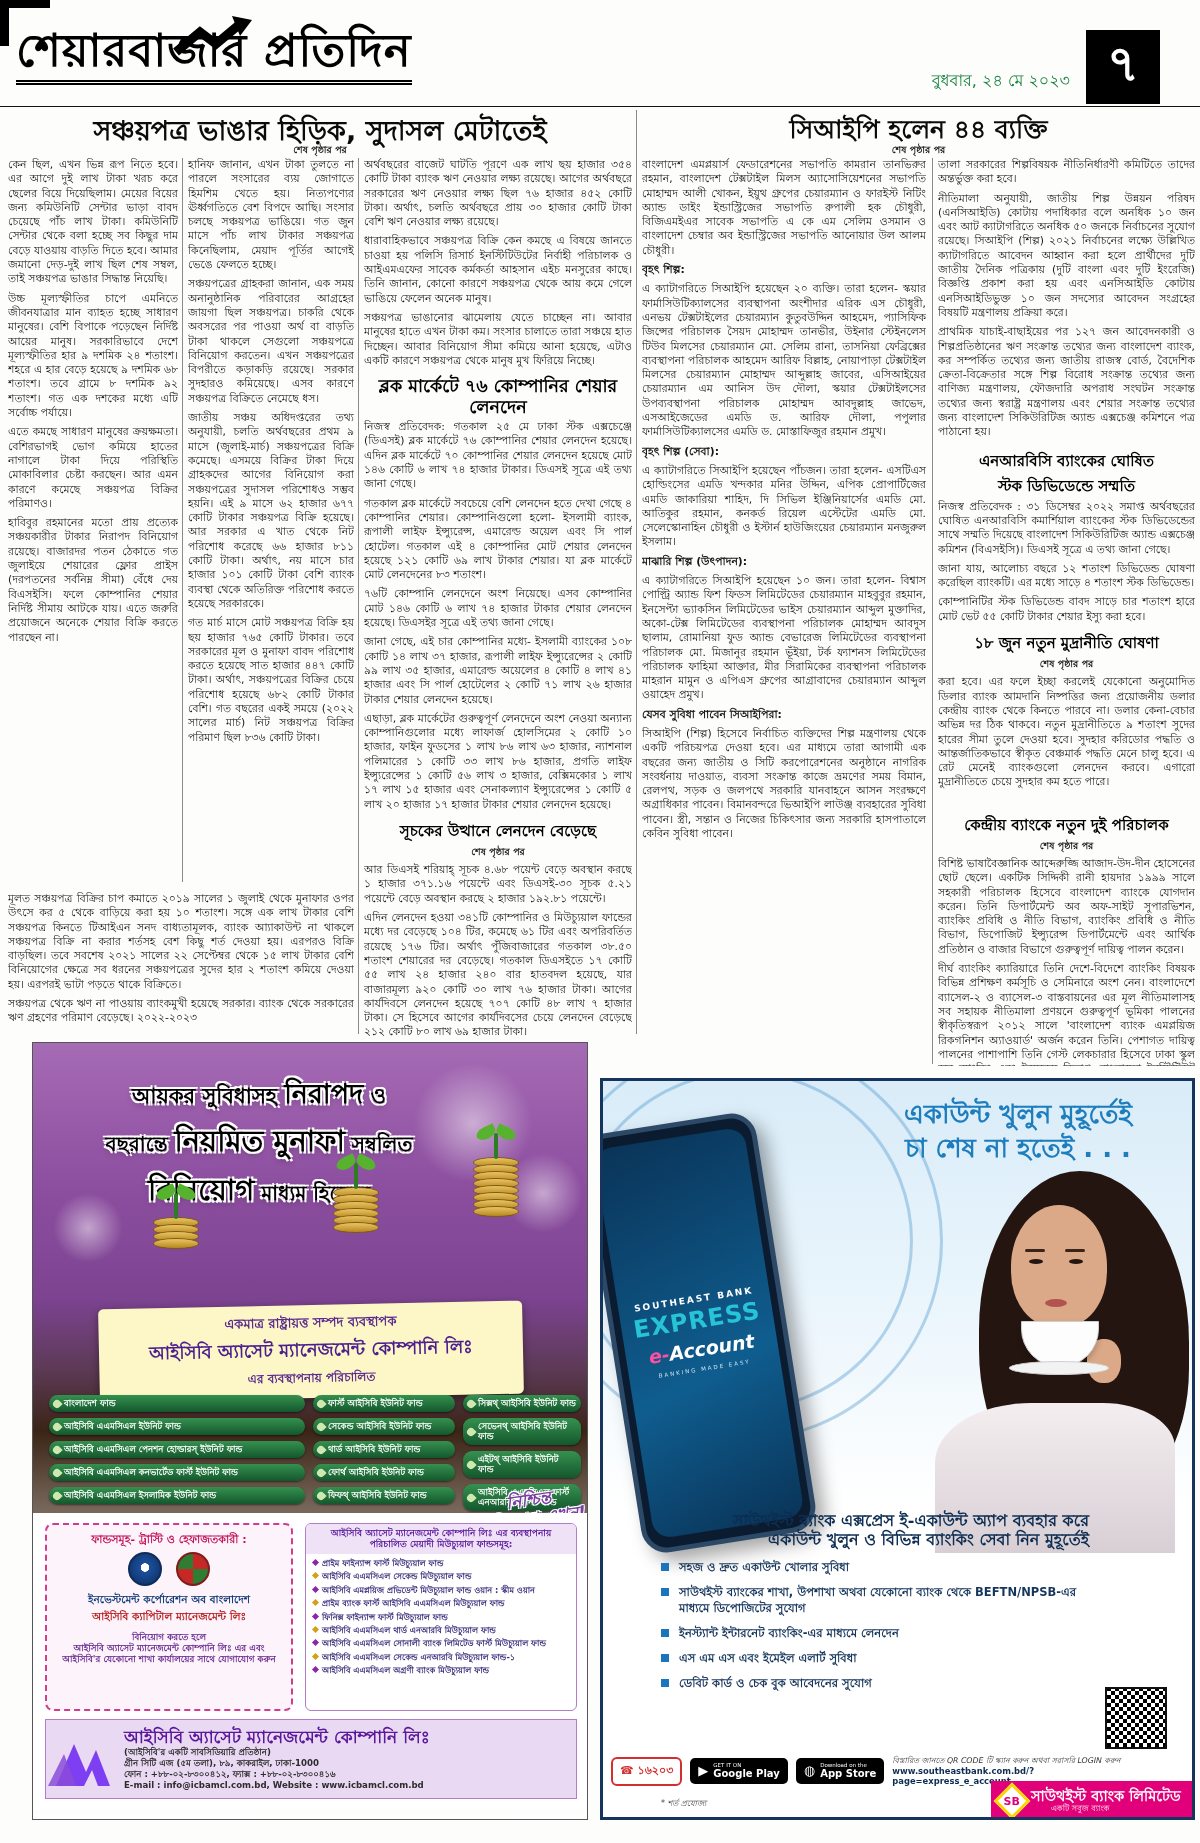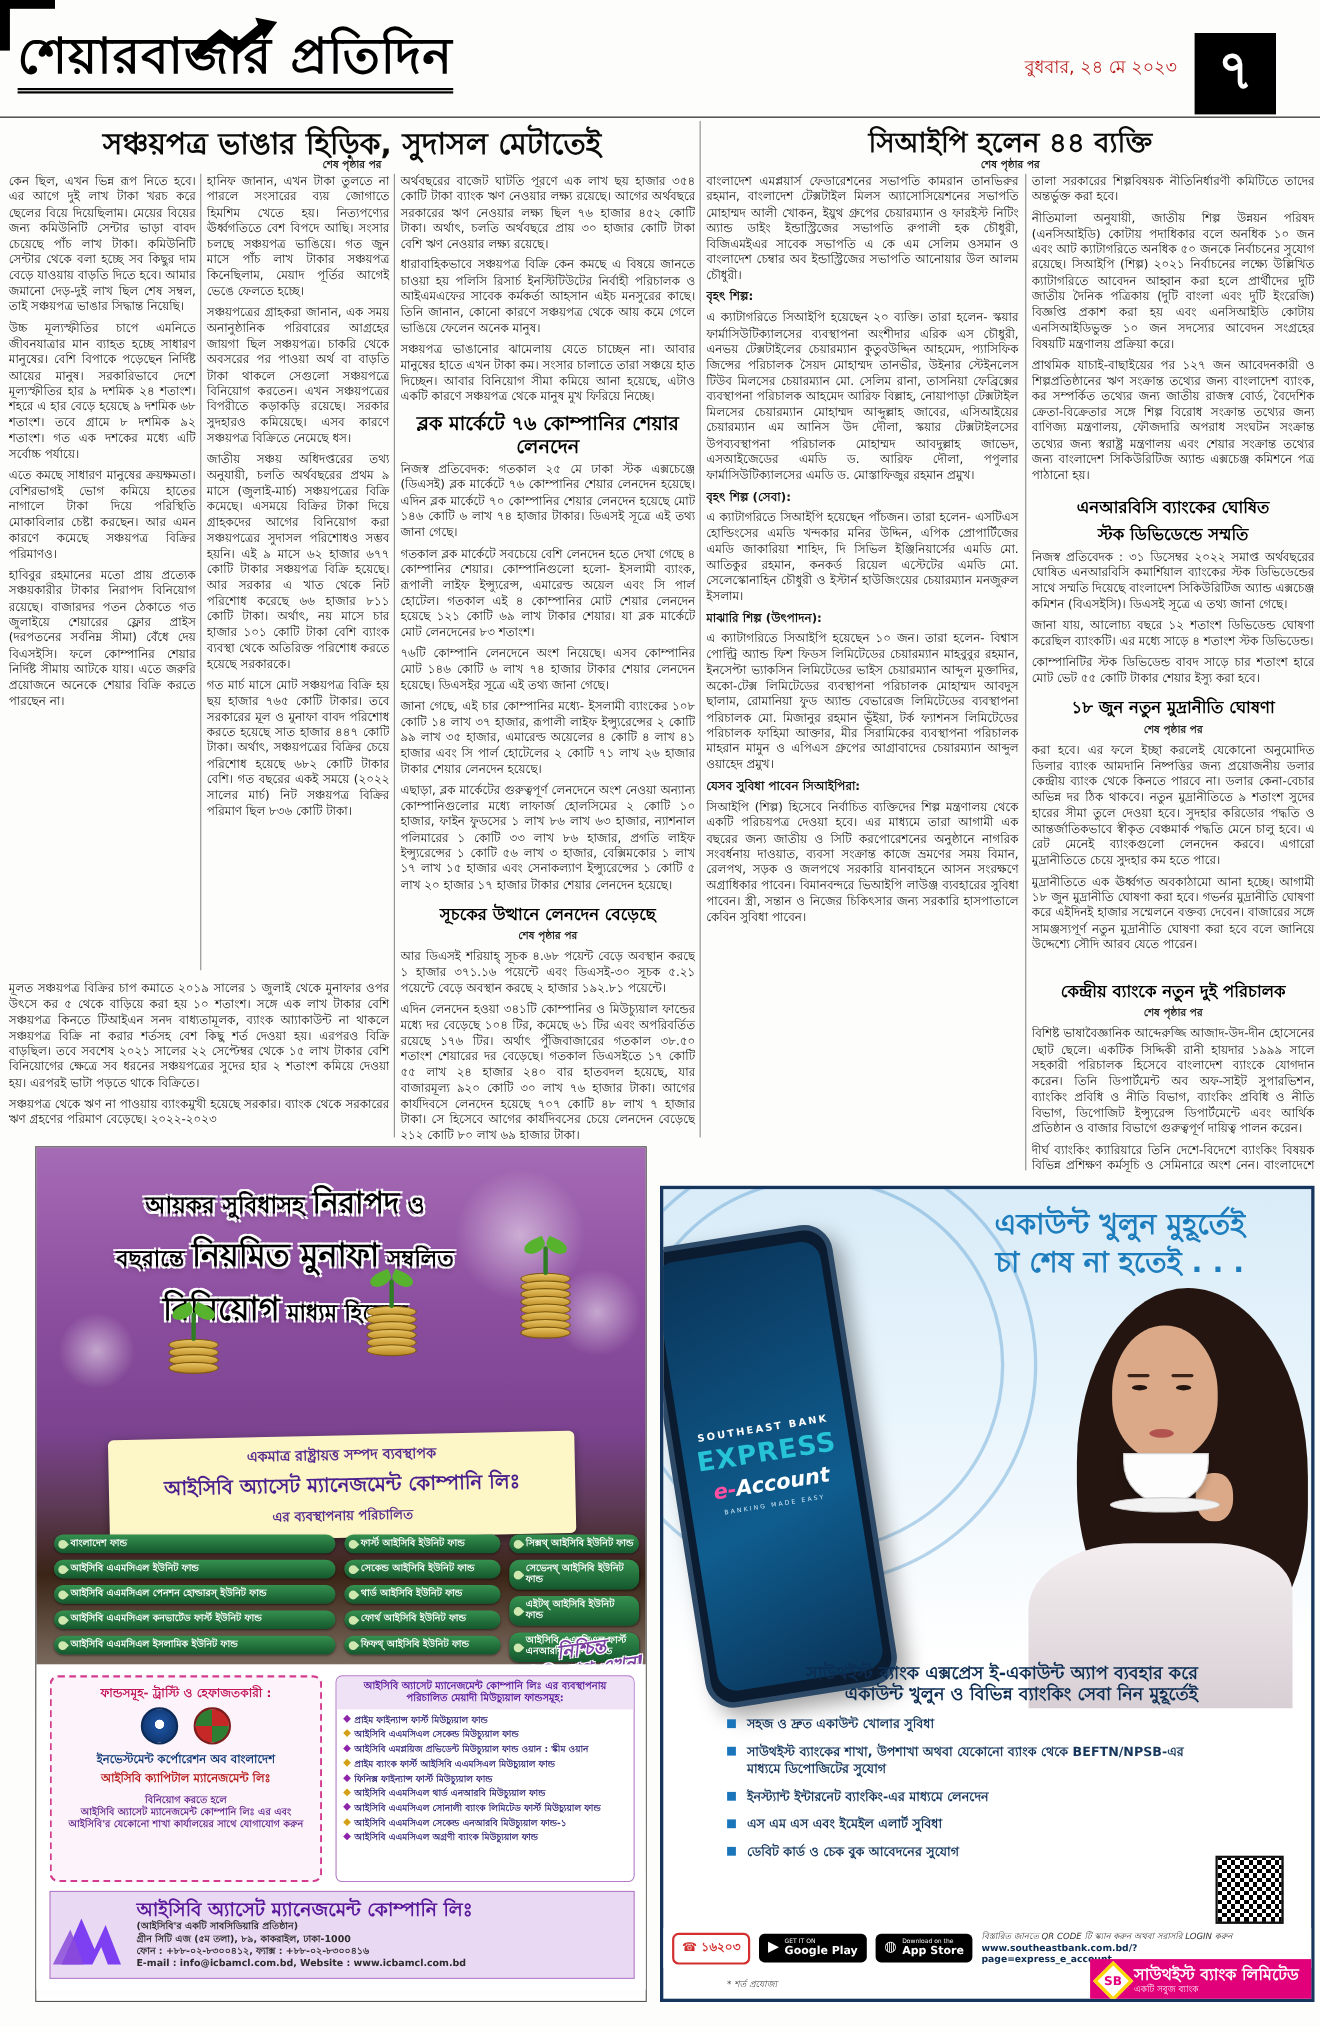--- a/index.html
+++ b/index.html
@@ -7,21 +7,21 @@
   #page { position:relative; width:1200px; height:1843px; background:#fdfdfb; color:#141414; overflow:hidden; margin:0 auto; }
 
   
   .cropv { position:absolute; left:0; top:0; width:9px; height:46px; background:#000; }
   .croph { position:absolute; left:0; top:0; width:50px; height:8px; background:#000; }
 
   
   #masthead-logo { position:absolute; left:16px; top:26px; font-size:45px; font-weight:900; letter-spacing:1px; color:#000;
                    border-bottom:5px double #000; padding-bottom:4px; line-height:1.1; }
   #masthead-arrow { position:absolute; left:172px; top:16px; }
-  #edition-date { position:absolute; left:840px; top:48px; width:230px; text-align:right; font-size:16px; color:#b91c1c; }
+  #edition-date { position:absolute; left:840px; top:68px; width:230px; text-align:right; font-size:16px; color:#15803d; }
   #page-number-box { position:absolute; left:1086px; top:30px; width:74px; height:74px; background:#000; color:#fff;
                      font-size:50px; font-weight:bold; display:flex; align-items:center; justify-content:center; }
 
   .rule-h { position:absolute; background:#111; height:1px; }
   .rule-v { position:absolute; background:#8a8a8a; width:1px; }
 
   
   .band-head { position:absolute; top:110px; text-align:center; font-weight:900; color:#0b0b0b; }
   #head-left  { left:8px;   width:624px; font-size:27px; }
   #head-right { left:642px; width:553px; font-size:25px; }
@@ -137,21 +137,21 @@
   .store-badge { background:#000; color:#fff; border-radius:5px; padding:2px 8px 3px; display:flex; align-items:center; gap:5px; height:26px; }
   .store-badge .glyph { font-size:13px; }
   .store-badge .txt .small { font-size:5.5px; line-height:6px; display:block; }
   .store-badge .txt .big { font-size:10px; font-weight:bold; line-height:11px; display:block; }
   #web-note { font-size:7.8px; font-style:italic; color:#333; line-height:10px; width:250px; }
   #web-note b { display:block; font-style:normal; color:#0d2d52; font-size:8.4px; }
   #seb-logo-block { position:absolute; left:388px; top:700px; width:204px; height:39px; background:#e2007a; display:flex; align-items:center; gap:6px; padding:0 8px; }
   .sb-diamond { width:26px; height:26px; background:#fff; transform:rotate(45deg); border:3px solid #ffd400; display:flex; align-items:center; justify-content:center; }
   .sb-diamond span { transform:rotate(-45deg); font-weight:900; color:#e2007a; font-size:11px; }
   #seb-logo-block .bank .nm { color:#fff; font-weight:900; font-size:14.5px; line-height:16px; }
-  #seb-logo-block .bank .tg { color:#ffe3f1; font-size:8px; line-height:9px; }
+  #seb-logo-block .bank .tg { color:#ffe3f1; font-size:8px; line-height:9px;margin-left:20px; }
   #seb-terms { position:absolute; left:58px; top:716px; font-size:8px; color:#444; font-style:italic; }
 </style>
 </head>
 <body>
 
 <div id="page">
   <div class="cropv"></div>
   <div class="croph"></div>
 
   <div id="masthead-logo">শেয়ারবাজার প্রতিদিন</div>
@@ -227,21 +227,20 @@
     <p>নীতিমালা অনুযায়ী, জাতীয় শিল্প উন্নয়ন পরিষদ (এনসিআইডি) কোটায় পদাধিকার বলে অনধিক ১০ জন এবং আট ক্যাটাগরিতে অনধিক ৫০ জনকে নির্বাচনের সুযোগ রয়েছে। সিআইপি (শিল্প) ২০২১ নির্বাচনের লক্ষ্যে উল্লিখিত ক্যাটাগরিতে আবেদন আহ্বান করা হলে প্রার্থীদের দুটি জাতীয় দৈনিক পত্রিকায় (দুটি বাংলা এবং দুটি ইংরেজি) বিজ্ঞপ্তি প্রকাশ করা হয় এবং এনসিআইডি কোটায় এনসিআইডিভুক্ত ১০ জন সদস্যের আবেদন সংগ্রহের বিষয়টি মন্ত্রণালয় প্রক্রিয়া করে।</p>
     <p>প্রাথমিক যাচাই-বাছাইয়ের পর ১২৭ জন আবেদনকারী ও শিল্পপ্রতিষ্ঠানের ঋণ সংক্রান্ত তথ্যের জন্য বাংলাদেশ ব্যাংক, কর সম্পর্কিত তথ্যের জন্য জাতীয় রাজস্ব বোর্ড, বৈদেশিক ক্রেতা-বিক্রেতার সঙ্গে শিল্প বিরোধ সংক্রান্ত তথ্যের জন্য বাণিজ্য মন্ত্রণালয়, ফৌজদারি অপরাধ সংঘটন সংক্রান্ত তথ্যের জন্য স্বরাষ্ট্র মন্ত্রণালয় এবং শেয়ার সংক্রান্ত তথ্যের জন্য বাংলাদেশ সিকিউরিটিজ অ্যান্ড এক্সচেঞ্জ কমিশনে পত্র পাঠানো হয়।</p>
     <div class="sub-art-head two" style="margin-top:10px;">এনআরবিসি ব্যাংকের ঘোষিত</div>
     <div class="sub-art-head two" style="margin-top:0;">স্টক ডিভিডেন্ডে সম্মতি</div>
     <p>নিজস্ব প্রতিবেদক : ৩১ ডিসেম্বর ২০২২ সমাপ্ত অর্থবছরের ঘোষিত এনআরবিসি কমার্শিয়াল ব্যাংকের স্টক ডিভিডেন্ডের সাথে সম্মতি দিয়েছে বাংলাদেশ সিকিউরিটিজ অ্যান্ড এক্সচেঞ্জ কমিশন (বিএসইসি)। ডিএসই সূত্রে এ তথ্য জানা গেছে।</p>
     <p>জানা যায়, আলোচ্য বছরে ১২ শতাংশ ডিভিডেন্ড ঘোষণা করেছিল ব্যাংকটি। এর মধ্যে সাড়ে ৪ শতাংশ স্টক ডিভিডেন্ড।</p>
     <p>কোম্পানিটির স্টক ডিভিডেন্ড বাবদ সাড়ে চার শতাংশ হারে মোট ভেট ৫৫ কোটি টাকার শেয়ার ইস্যু করা হবে।</p>
     <div class="sub-art-head two" style="margin-top:8px;">১৮ জুন নতুন মুদ্রানীতি ঘোষণা</div>
     <div class="cont">শেষ পৃষ্ঠার পর</div>
     <p>করা হবে। এর ফলে ইচ্ছা করলেই যেকোনো অনুমোদিত ডিলার ব্যাংক আমদানি নিষ্পত্তির জন্য প্রয়োজনীয় ডলার কেন্দ্রীয় ব্যাংক থেকে কিনতে পারবে না। ডলার কেনা-বেচার অভিন্ন দর ঠিক থাকবে। নতুন মুদ্রানীতিতে ৯ শতাংশ সুদের হারের সীমা তুলে দেওয়া হবে। সুদহার করিডোর পদ্ধতি ও আন্তর্জাতিকভাবে স্বীকৃত বেঞ্চমার্ক পদ্ধতি মেনে চালু হবে। এ রেট মেনেই ব্যাংকগুলো লেনদেন করবে। এগারো মুদ্রানীতিতে চেয়ে সুদহার কম হতে পারে।</p>
-    <p>মুদ্রানীতিতে এক ঊর্ধ্বগত অবকাঠামো আনা হচ্ছে। আগামী ১৮ জুন মুদ্রানীতি ঘোষণা করা হবে। গভর্নর মুদ্রানীতি ঘোষণা করে এইদিনই হাজার সম্মেলনে বক্তব্য দেবেন। বাজারের সঙ্গে সামঞ্জস্যপূর্ণ নতুন মুদ্রানীতি ঘোষণা করা হবে বলে জানিয়ে উদ্দেশ্যে সৌদি আরব যেতে পারেন।</p>
     <div class="sub-art-head two" style="margin-top:24px;">কেন্দ্রীয় ব্যাংকে নতুন দুই পরিচালক</div>
     <div class="cont">শেষ পৃষ্ঠার পর</div>
     <p>বিশিষ্ট ভাষাবৈজ্ঞানিক আব্দেরুজ্জি আজাদ-উদ-দীন হোসেনের ছোট ছেলে। একটিক সিদ্দিকী রানী হায়দার ১৯৯৯ সালে সহকারী পরিচালক হিসেবে বাংলাদেশ ব্যাংকে যোগদান করেন। তিনি ডিপার্টমেন্ট অব অফ-সাইট সুপারভিশন, ব্যাংকিং প্রবিধি ও নীতি বিভাগ, ব্যাংকিং প্রবিধি ও নীতি বিভাগ, ডিপোজিট ইন্স্যুরেন্স ডিপার্টমেন্টে এবং আর্থিক প্রতিষ্ঠান ও বাজার বিভাগে গুরুত্বপূর্ণ দায়িত্ব পালন করেন।</p>
     <p>দীর্ঘ ব্যাংকিং ক্যারিয়ারে তিনি দেশে-বিদেশে ব্যাংকিং বিষয়ক বিভিন্ন প্রশিক্ষণ কর্মসূচি ও সেমিনারে অংশ নেন। বাংলাদেশে ব্যাসেল-২ ও ব্যাসেল-৩ বাস্তবায়নের এর মূল নীতিমালাসহ সব সহায়ক নীতিমালা প্রণয়নে গুরুত্বপূর্ণ ভূমিকা পালনের স্বীকৃতিস্বরূপ ২০১২ সালে 'বাংলাদেশ ব্যাংক এমপ্লয়িজ রিকগনিশন অ্যাওয়ার্ড' অর্জন করেন তিনি। পেশাগত দায়িত্ব পালনের পাশাপাশি তিনি গেস্ট লেকচারার হিসেবে ঢাকা স্কুল অব ব্যাংকিং এবং ইন্স্যুরেন্স বিভাগ, বাংলাদেশ ইনস্টিটিউট অব ম্যানেজমেন্ট, বাংলাদেশ ব্যাংক ট্রেনিং একাডেমিতে ক্লাস নিয়ে থাকেন।</p>
   </div>
 
   <div id="ad-icb">
     <div class="bokeh" style="left:380px;top:20px;width:120px;height:120px;"></div>
     <div class="bokeh" style="left:470px;top:110px;width:80px;height:80px;"></div>
     <div class="bokeh" style="left:20px;top:150px;width:70px;height:70px;"></div>

